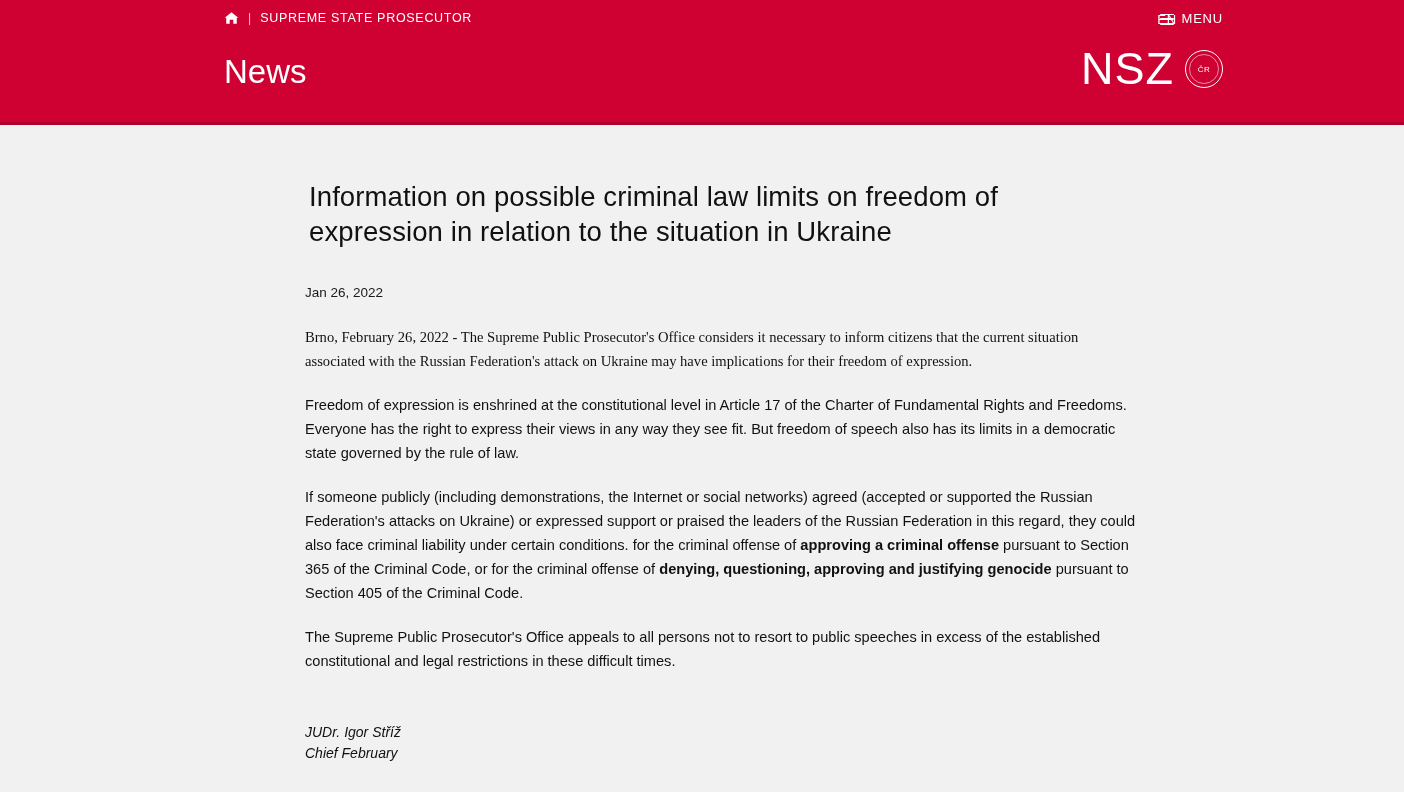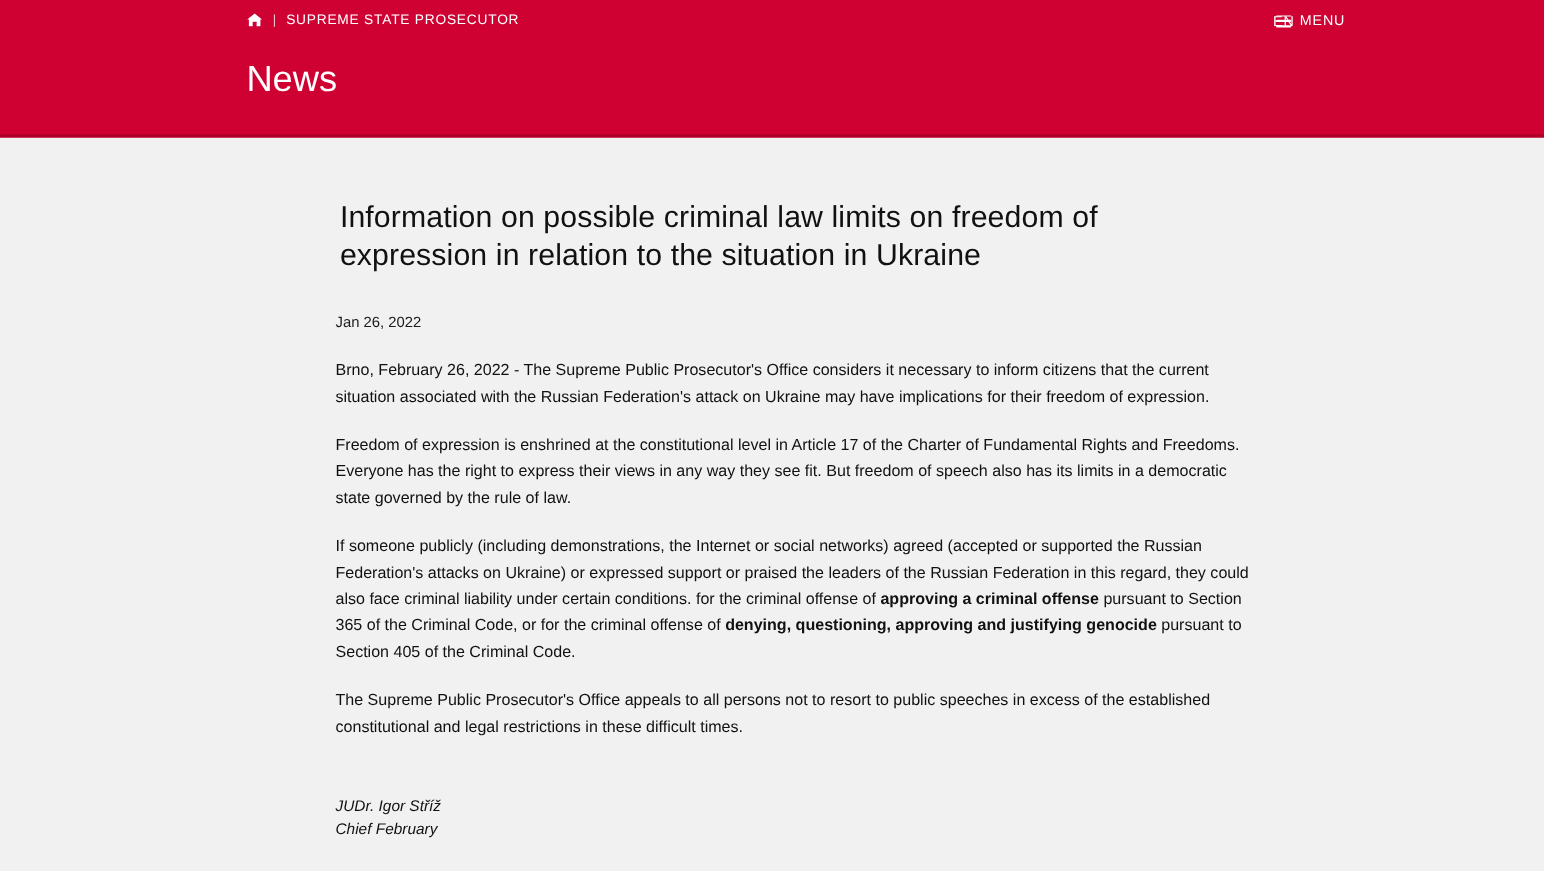--- a/index.html
+++ b/index.html
@@ -168,21 +168,21 @@
     font-size: 13.5px;
     color: #1a1a1a;
   }
   .article p.body {
     margin: 0;
     font-size: 14.6px;
     line-height: 24px;
     color: #111111;
   }
   .article p.body + p.body { margin-top: 20px; }
-  .p-first { margin-top: 25px !important; }
+  .p-first { margin-top: 25px !important; font-family: Liberation Serif, serif; }
   .article p.body b { font-weight: 700; }
 
   .signature {
     margin-top: 49px;
     font-size: 14px;
     line-height: 21px;
     color: #111111;
     font-style: italic;
   }
   .signature div { }
@@ -209,20 +209,26 @@
 
     <div class="menu-toggle">
       <span class="burger">
         <i></i>
           <i></i>
           <i></i>
       </span>
       <span class="menu-label">MENU</span>
     </div>
 
+    <div class="logo">
+      <span class="logo-text">NSZ</span>
+      <span class="logo-seal">
+        <span>ČR</span>
+      </span>
+    </div>
 
   </div>
 </div>
 
 <div class="content">
   <div class="article">
 
     <h1 class="article-title">Information on possible criminal law limits on freedom of expression in relation to the situation in Ukraine</h1>
 
     <div class="article-date">Jan 26, 2022</div>

